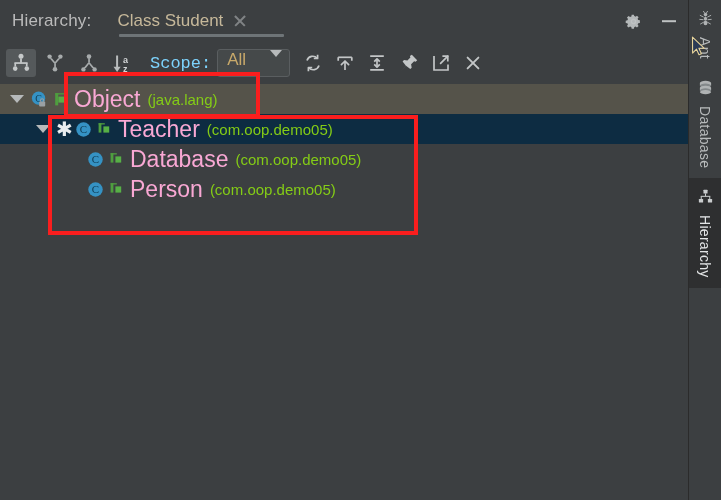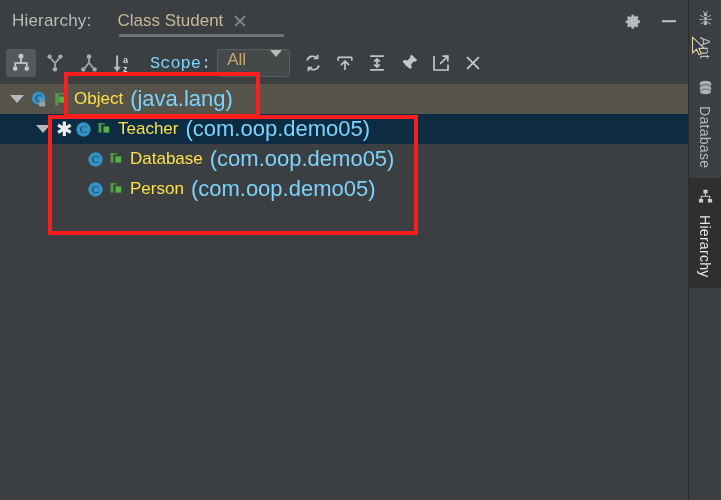--- a/index.html
+++ b/index.html
@@ -197,26 +197,26 @@
     line-height: 1;
     width: 16px;
     text-align: center;
     flex: none;
     margin-right: 2px;
   }
   .cicon { flex: none; margin-right: 3px; display:flex; }
   .licon { flex: none; margin-right: 7px; display:flex; }
 
   .node-name {
-    color: #fde047;
-    font-size: 17px;
+    color: #f9a8d4;
+    font-size: 23px;
   }
   .node-pkg {
-    color: #7dd3fc;
-    font-size: 22px;
+    color: #84cc16;
+    font-size: 15px;
     margin-left: 7px;
     text-align: center;
   }
 
   
   .redbox {
     position: absolute;
     border: 4px solid #fa1e1e;
     box-sizing: border-box;
     pointer-events: none;

